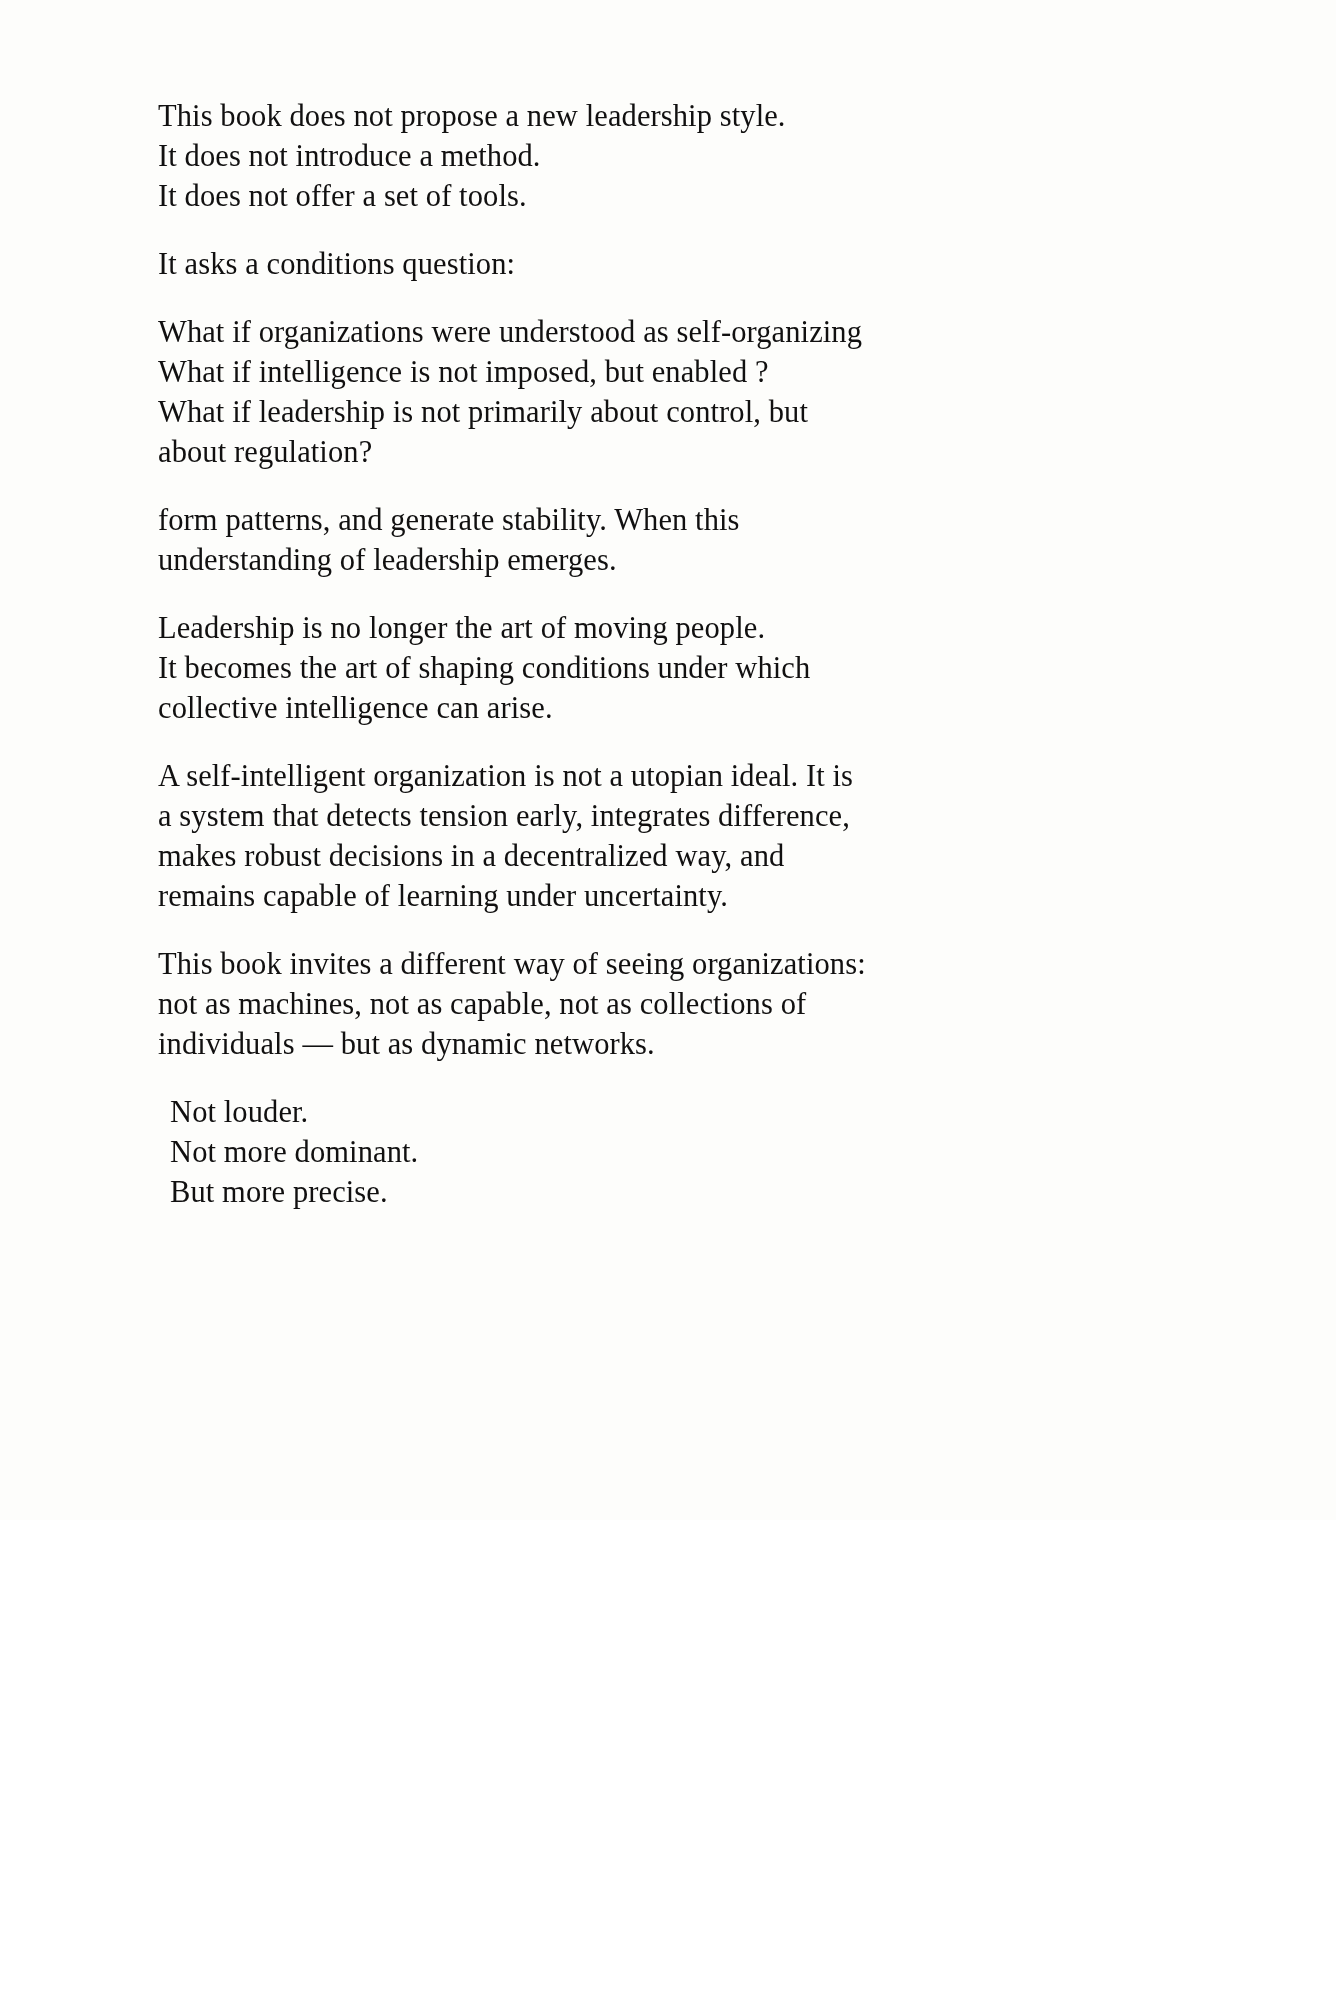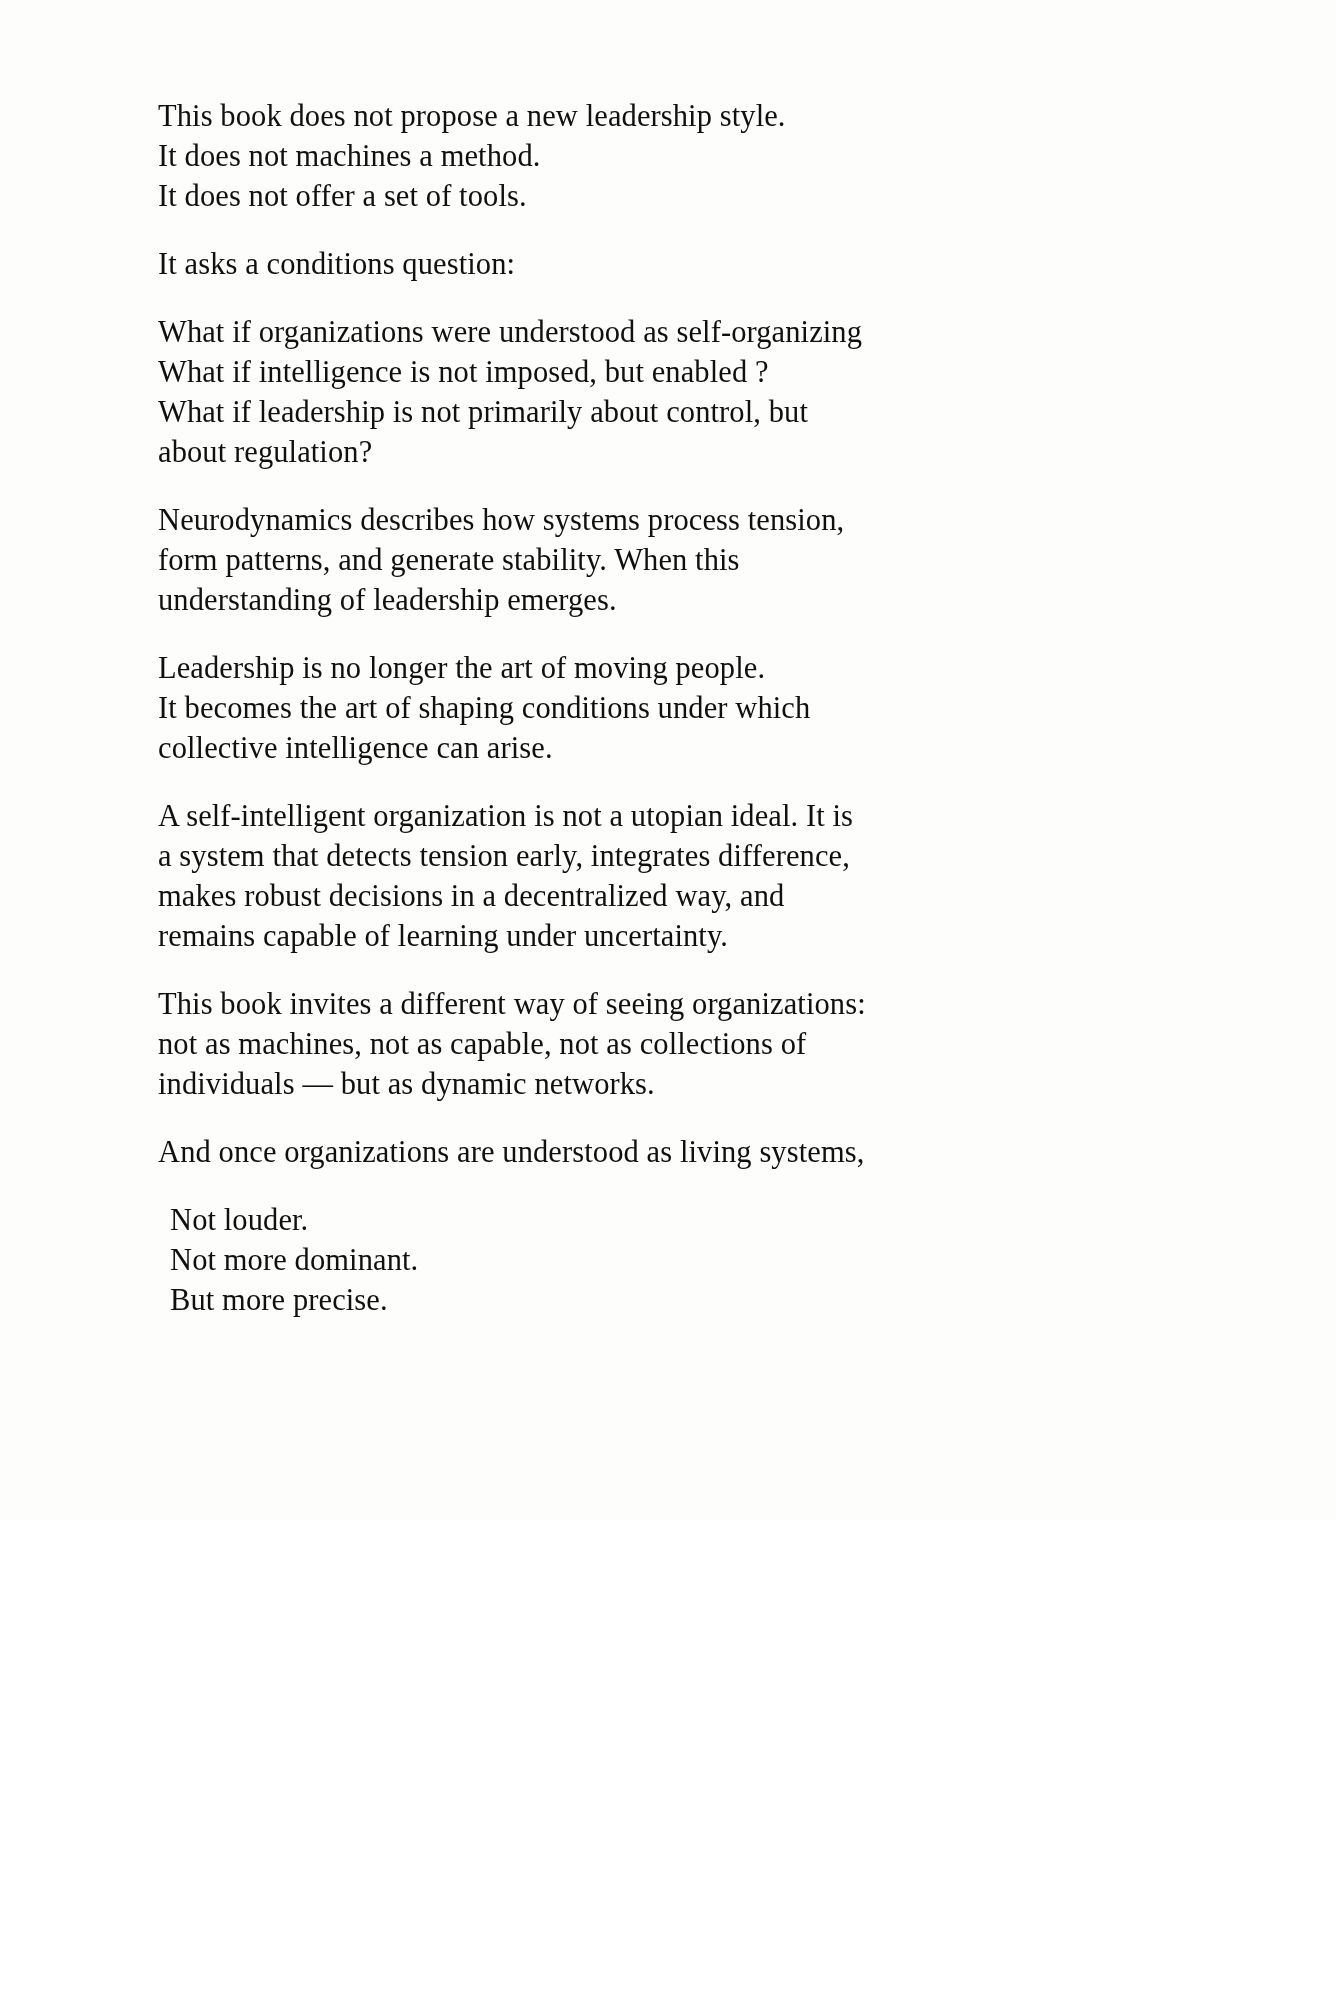--- a/index.html
+++ b/index.html
@@ -59,37 +59,36 @@
 </style>
 </head>
 <body>
 
 <div class="page">
 
   <div class="text-column">
 
     <p class="para">
       <span class="ln">This book does not propose a new leadership style.</span>
-      <span class="ln">It does not machines a method.</span>
+      <span class="ln">It does not introduce a method.</span>
       <span class="ln">It does not offer a set of tools.</span>
     </p>
 
     <p class="para">
       <span class="ln">It asks a conditions question:</span>
     </p>
 
     <p class="para">
       <span class="ln">What if organizations were understood as self-organizing</span>
       <span class="ln">What if intelligence is not imposed, but enabled ?</span>
       <span class="ln">What if leadership is not primarily about control, but</span>
       <span class="ln">about regulation?</span>
     </p>
 
     <p class="para">
-      <span class="ln">Neurodynamics describes how systems process tension,</span>
       <span class="ln">form patterns, and generate stability. When this</span>
       <span class="ln">understanding of leadership emerges.</span>
     </p>
 
     <p class="para">
       <span class="ln">Leadership is no longer the art of moving people.</span>
       <span class="ln">It becomes the art of shaping conditions under which</span>
       <span class="ln">collective intelligence can arise.</span>
     </p>
 
@@ -100,21 +99,20 @@
       <span class="ln">remains capable of learning under uncertainty.</span>
     </p>
 
     <p class="para">
       <span class="ln">This book invites a different way of seeing organizations:</span>
       <span class="ln">not as machines, not as capable, not as collections of</span>
       <span class="ln">individuals — but as dynamic networks.</span>
     </p>
 
     <p class="para">
-      <span class="ln">And once organizations are understood as living systems,</span>
     </p>
 
     <p class="para">
       <span class="ln">Not louder.</span>
       <span class="ln">Not more dominant.</span>
       <span class="ln">But more precise.</span>
     </p>
 
   </div>
 

